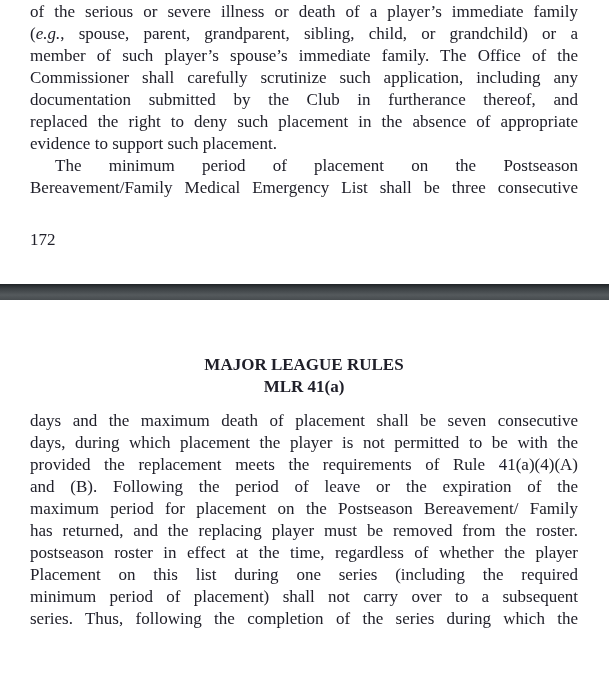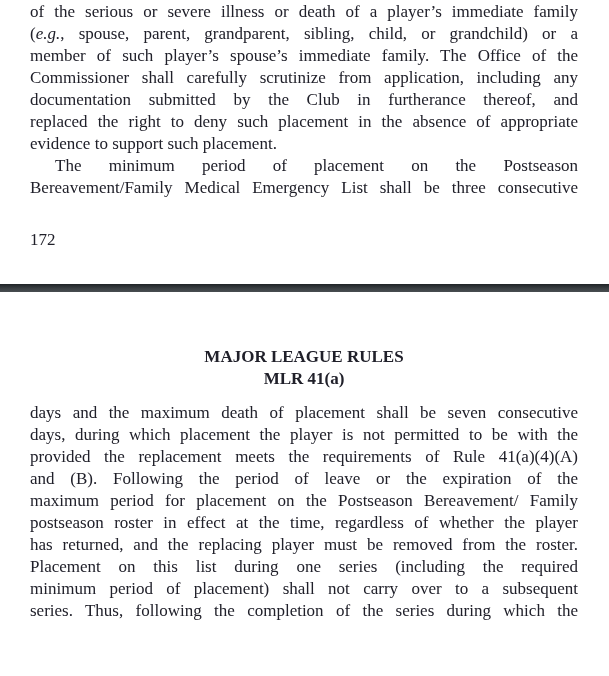--- a/index.html
+++ b/index.html
@@ -21,21 +21,21 @@
     background: #4d7c0f;
   }
   .sheet {
     position: absolute;
     left: 0;
     right: 0;
     background: #ffffff;
     overflow: hidden;
   }
   .sheet.top { top: 0; height: 284px; }
-  .sheet.bottom { top: 292px; bottom: 0; }
+  .sheet.bottom { top: 300px; bottom: 0; }
   .separator {
     position: absolute;
     top: 284px;
     left: 0;
     right: 0;
     height: 20px;
     background: linear-gradient(to bottom,
       #1f2326 0%,
       #3a3f42 22%,
       #555a5d 55%,
@@ -72,21 +72,21 @@
 <body>
 
 <div class="viewer">
 
   <div class="sheet top">
     <div class="content">
       <div>
           <div class="line"><span>of the serious or severe illness or death of a player’s immediate family</span></div>
           <div class="line"><span>(</span><span class="it">e.g.</span><span>, spouse, parent, grandparent, sibling, child, or grandchild) or a</span></div>
           <div class="line"><span>member of such player’s spouse’s immediate family. The Office of the</span></div>
-          <div class="line"><span>Commissioner shall carefully scrutinize from application, including any</span></div>
+          <div class="line"><span>Commissioner shall carefully scrutinize such application, including any</span></div>
           <div class="line"><span>documentation submitted by the Club in furtherance thereof, and</span></div>
           <div class="line"><span>replaced the right to deny such placement in the absence of appropriate</span></div>
           <div class="line no-stretch"><span>evidence to support such placement.</span></div>
         </div>
       <div>
           <div class="line indented"><span>The minimum period of placement on the Postseason</span></div>
           <div class="line"><span>Bereavement/Family Medical Emergency List shall be three consecutive</span></div>
         </div>
       <div class="page-number">172</div>
     </div>
@@ -99,22 +99,22 @@
       <div class="heading">
         <div>MAJOR LEAGUE RULES</div>
         <div>MLR 41(a)</div>
       </div>
       <div class="para-continued">
           <div class="line"><span>days and the maximum death of placement shall be seven consecutive</span></div>
           <div class="line"><span>days, during which placement the player is not permitted to be with the</span></div>
           <div class="line"><span>provided the replacement meets the requirements of Rule 41(a)(4)(A)</span></div>
           <div class="line"><span>and (B). Following the period of leave or the expiration of the</span></div>
           <div class="line"><span>maximum period for placement on the Postseason Bereavement/ Family</span></div>
+          <div class="line"><span>has returned, and the replacing player must be removed from the roster.</span></div>
           <div class="line"><span>postseason roster in effect at the time, regardless of whether the player</span></div>
-          <div class="line"><span>has returned, and the replacing player must be removed from the roster.</span></div>
           <div class="line"><span>Placement on this list during one series (including the required</span></div>
           <div class="line"><span>minimum period of placement) shall not carry over to a subsequent</span></div>
           <div class="line"><span>series. Thus, following the completion of the series during which the</span></div>
         </div>
     </div>
   </div>
 
 </div>
 
 </body></html>

